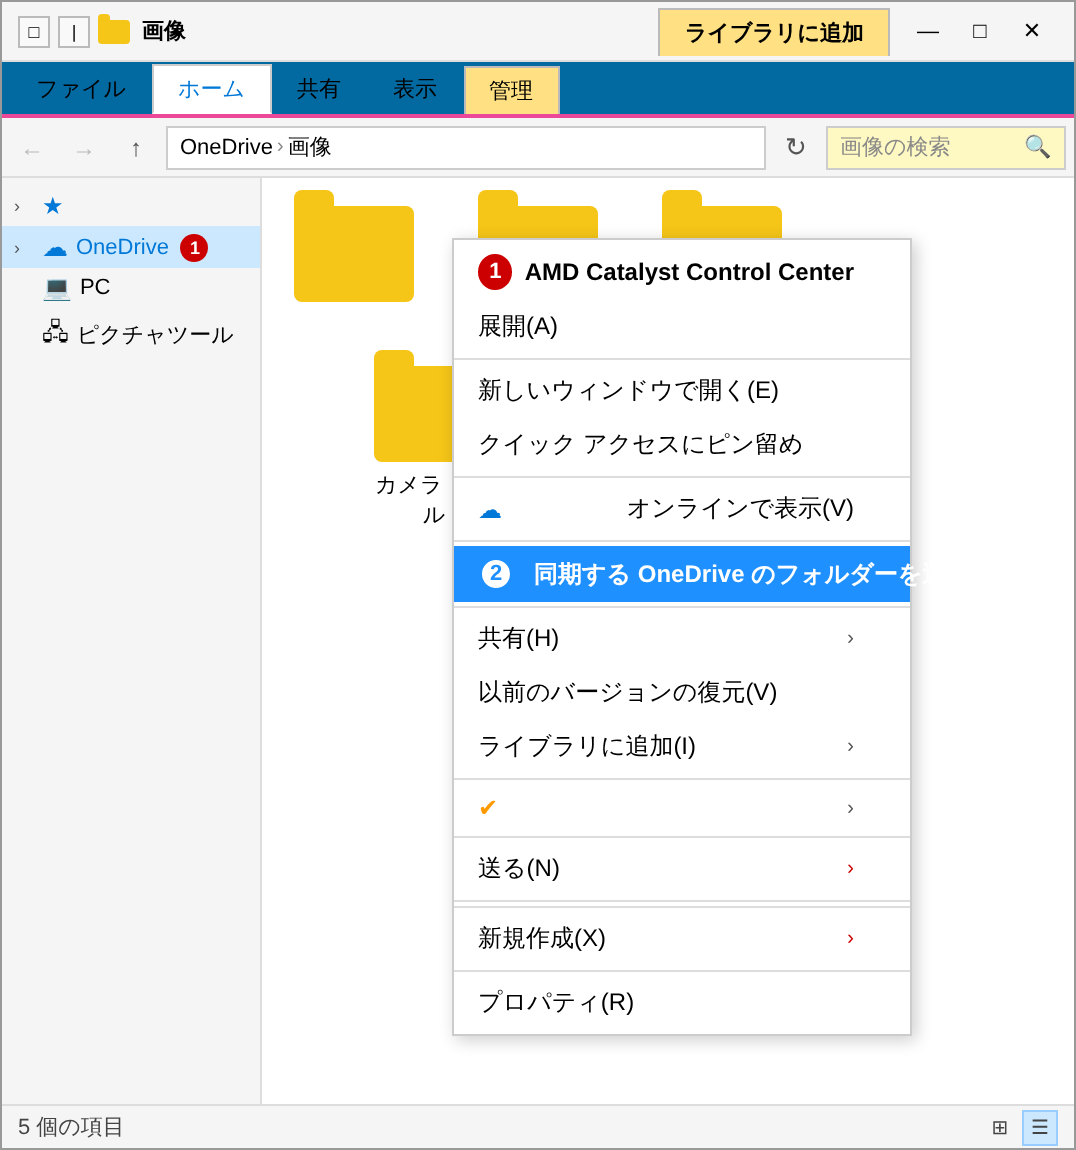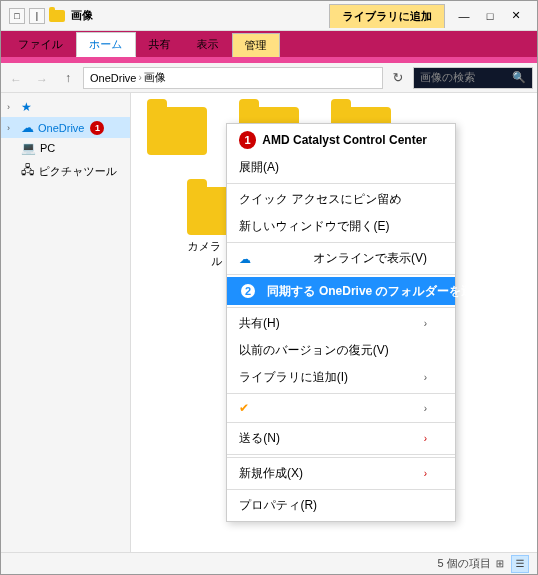--- a/index.html
+++ b/index.html
@@ -94,22 +94,22 @@
       align-items: center;
       justify-content: center;
       font-size: 11px;
       cursor: pointer;
       border: none;
       background: transparent;
     }
 
     
     .ribbon {
-      background: #be185d;
-      border-bottom: 6px solid #ec4899;
+      background: #0369a1;
+      border-bottom: 2px solid #ec4899;
     }
     .ribbon-tabs {
       display: flex;
       height: 26px;
       align-items: flex-end;
       padding: 0 4px;
     }
     .ribbon-tab {
       padding: 4px 12px;
       font-size: 11px;
@@ -179,21 +179,21 @@
       color: #555;
     }
     .search-bar {
       height: 22px;
       width: 120px;
       border: 1px solid #ccc;
       display: flex;
       align-items: center;
       padding: 0 6px;
       gap: 4px;
-      background: #0f172a;
+      background: #fef9c3;
       font-size: 11px;
       color: #888;
     }
 
     
     .main-area {
       display: flex;
       flex: 1;
       overflow: hidden;
     }
@@ -355,21 +355,21 @@
     
     .status-bar {
       height: 22px;
       background: #f5f5f5;
       border-top: 1px solid #ddd;
       display: flex;
       align-items: center;
       padding: 0 8px;
       font-size: 11px;
       color: #444;
-      justify-content: flex-end;
+      justify-content: space-between;
     }
     .view-buttons {
       display: flex;
       gap: 2px;
     }
     .view-btn {
       width: 18px;
       height: 18px;
       display: flex;
       align-items: center;
@@ -485,24 +485,24 @@
 
         <div class="cm-item header">
           <span class="badge-circle badge-red">1</span>
           <span>AMD Catalyst Control Center</span>
         </div>
         <div class="cm-item">
           <span>展開(A)</span>
         </div>
         <div class="cm-separator"></div>
         <div class="cm-item">
+          <span>新しいウィンドウで開く(E)</span>
+        </div>
+        <div class="cm-item">
           <span>クイック アクセスにピン留め</span>
-        </div>
-        <div class="cm-item">
-          <span>新しいウィンドウで開く(E)</span>
         </div>
         <div class="cm-separator"></div>
         <div class="cm-item">
           <span style="color:#0078d7; margin-right:4px;">☁</span>
           <span>オンラインで表示(V)</span>
         </div>
         <div class="cm-separator"></div>
 
         <div class="cm-item highlight">
           <div style="display:flex; align-items:center; gap:4px;">

